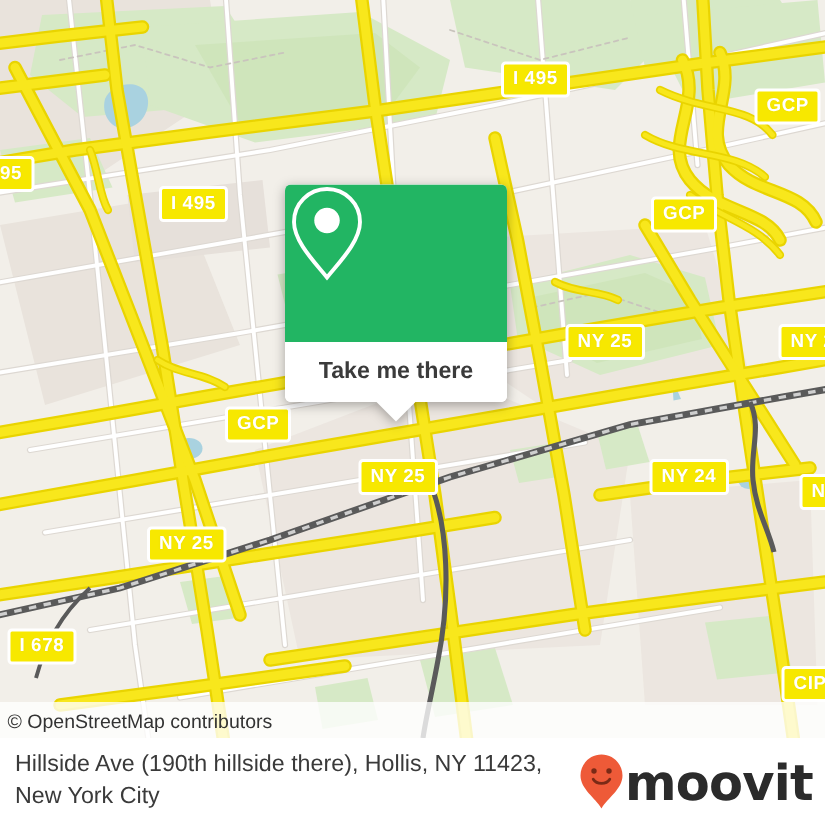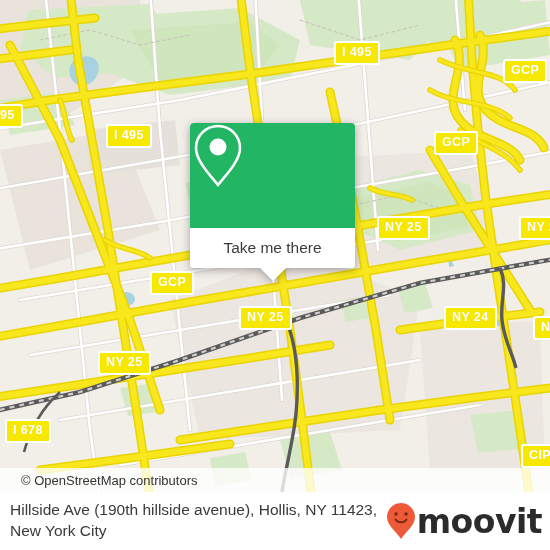--- a/index.html
+++ b/index.html
@@ -30,23 +30,24 @@
     letter-spacing:0.4px;
     box-sizing:border-box;
     text-shadow:0 0 1px rgba(200,180,0,.25);
     margin-top:31px;
   }
 
   
   #popup{
     position:absolute;
     left:190px;top:123px;
-    width:165px;
+    width:148px;
     border-radius:4px;
     filter:drop-shadow(0 2px 4px rgba(0,0,0,.32));
+    font-weight:bold;
   }
   #popup-body{
     position:relative;
     border-radius:4px;
     overflow:hidden;
     background:#ffffff;
   }
   #popup-head{
     height:105px;
     background:#22b563;
@@ -70,21 +71,21 @@
     border-top:13px solid #ffffff;
   }
 
   
   #attribution{
     position:absolute;left:0;top:468px;
     width:550px;height:24px;
     background:rgba(255,255,255,.78);
     display:flex;align-items:center;
     box-sizing:border-box;
-    padding-left:21px;
+    padding-left:5px;
     font-size:13px;color:#333333;
   }
 
   
   #footer{
     position:absolute;left:0;top:492px;
     width:550px;height:58px;
     background:#ffffff;
     box-sizing:border-box;
   }
@@ -265,21 +266,21 @@
         <div class="shield" style="left: 334px; top: 10px;">I 495</div>
         <div class="shield" style="left: 503px; top: 28px;">GCP</div>
         <div class="shield" style="left: 106px; top: 93px;">I 495</div>
         <div class="shield" style="left: -8px; top: 73px;">95</div>
         <div class="shield" style="left: 276px; top: 103px; text-align: right;">I 295</div>
         <div class="shield" style="left: 434px; top: 100px;">GCP</div>
         <div class="shield" style="left: 377px; top: 185px;">NY 25</div>
         <div class="shield" style="left: 519px; top: 185px;">NY 2</div>
         <div class="shield" style="left: 150px; top: 240px;">GCP</div>
         <div class="shield" style="left: 239px; top: 275px;">NY 25</div>
-        <div class="shield" style="left: 444px; top: 275px;">NY 24</div>
+        <div class="shield" style="left: 433px; top: 275px;">NY 24</div>
         <div class="shield" style="left: 533px; top: 285px;">N</div>
         <div class="shield" style="left: 98px; top: 320px;">NY 25</div>
         <div class="shield" style="left: 5px; top: 388px;">I 678</div>
         <div class="shield" style="left: 521px; top: 413px;">CIP</div>
         <div class="shield" style="left: 38px; top: 462px;">I 678</div>
       </div>
 
     <div id="popup">
       <div id="popup-body">
         <div id="popup-head">
@@ -295,21 +296,21 @@
       <div id="popup-tail"></div>
     </div>
 
     <div id="attribution">
       <span>© OpenStreetMap contributors</span>
     </div>
   </div>
 
   <div id="footer">
     <div id="footer-text">
-      <div>Hillside Ave (190th hillside avenue), Hollis, NY 11423,</div>
+      <div>Hillside Ave (190th hillside there), Hollis, NY 11423,</div>
       <div>New York City</div>
     </div>
     <div id="moovit">
       <svg width="30" height="38" viewBox="0 0 30 38">
         <path d="M15 1 C7.3 1 1 7.3 1 15 C1 24 11 30 15 37 C19 30 29 24 29 15 C29 7.3 22.7 1 15 1 Z" fill="#ee5a38"></path>
         <circle cx="10" cy="12" r="1.8" fill="#7a2a16"></circle>
         <circle cx="20" cy="12" r="1.8" fill="#7a2a16"></circle>
         <path d="M9.5 17.5 C11.8 21.2 18.2 21.2 20.5 17.5" fill="none" stroke="#7a2a16" stroke-width="1.9" stroke-linecap="round"></path>
       </svg>
       <span id="moovit-word">moovit</span>

